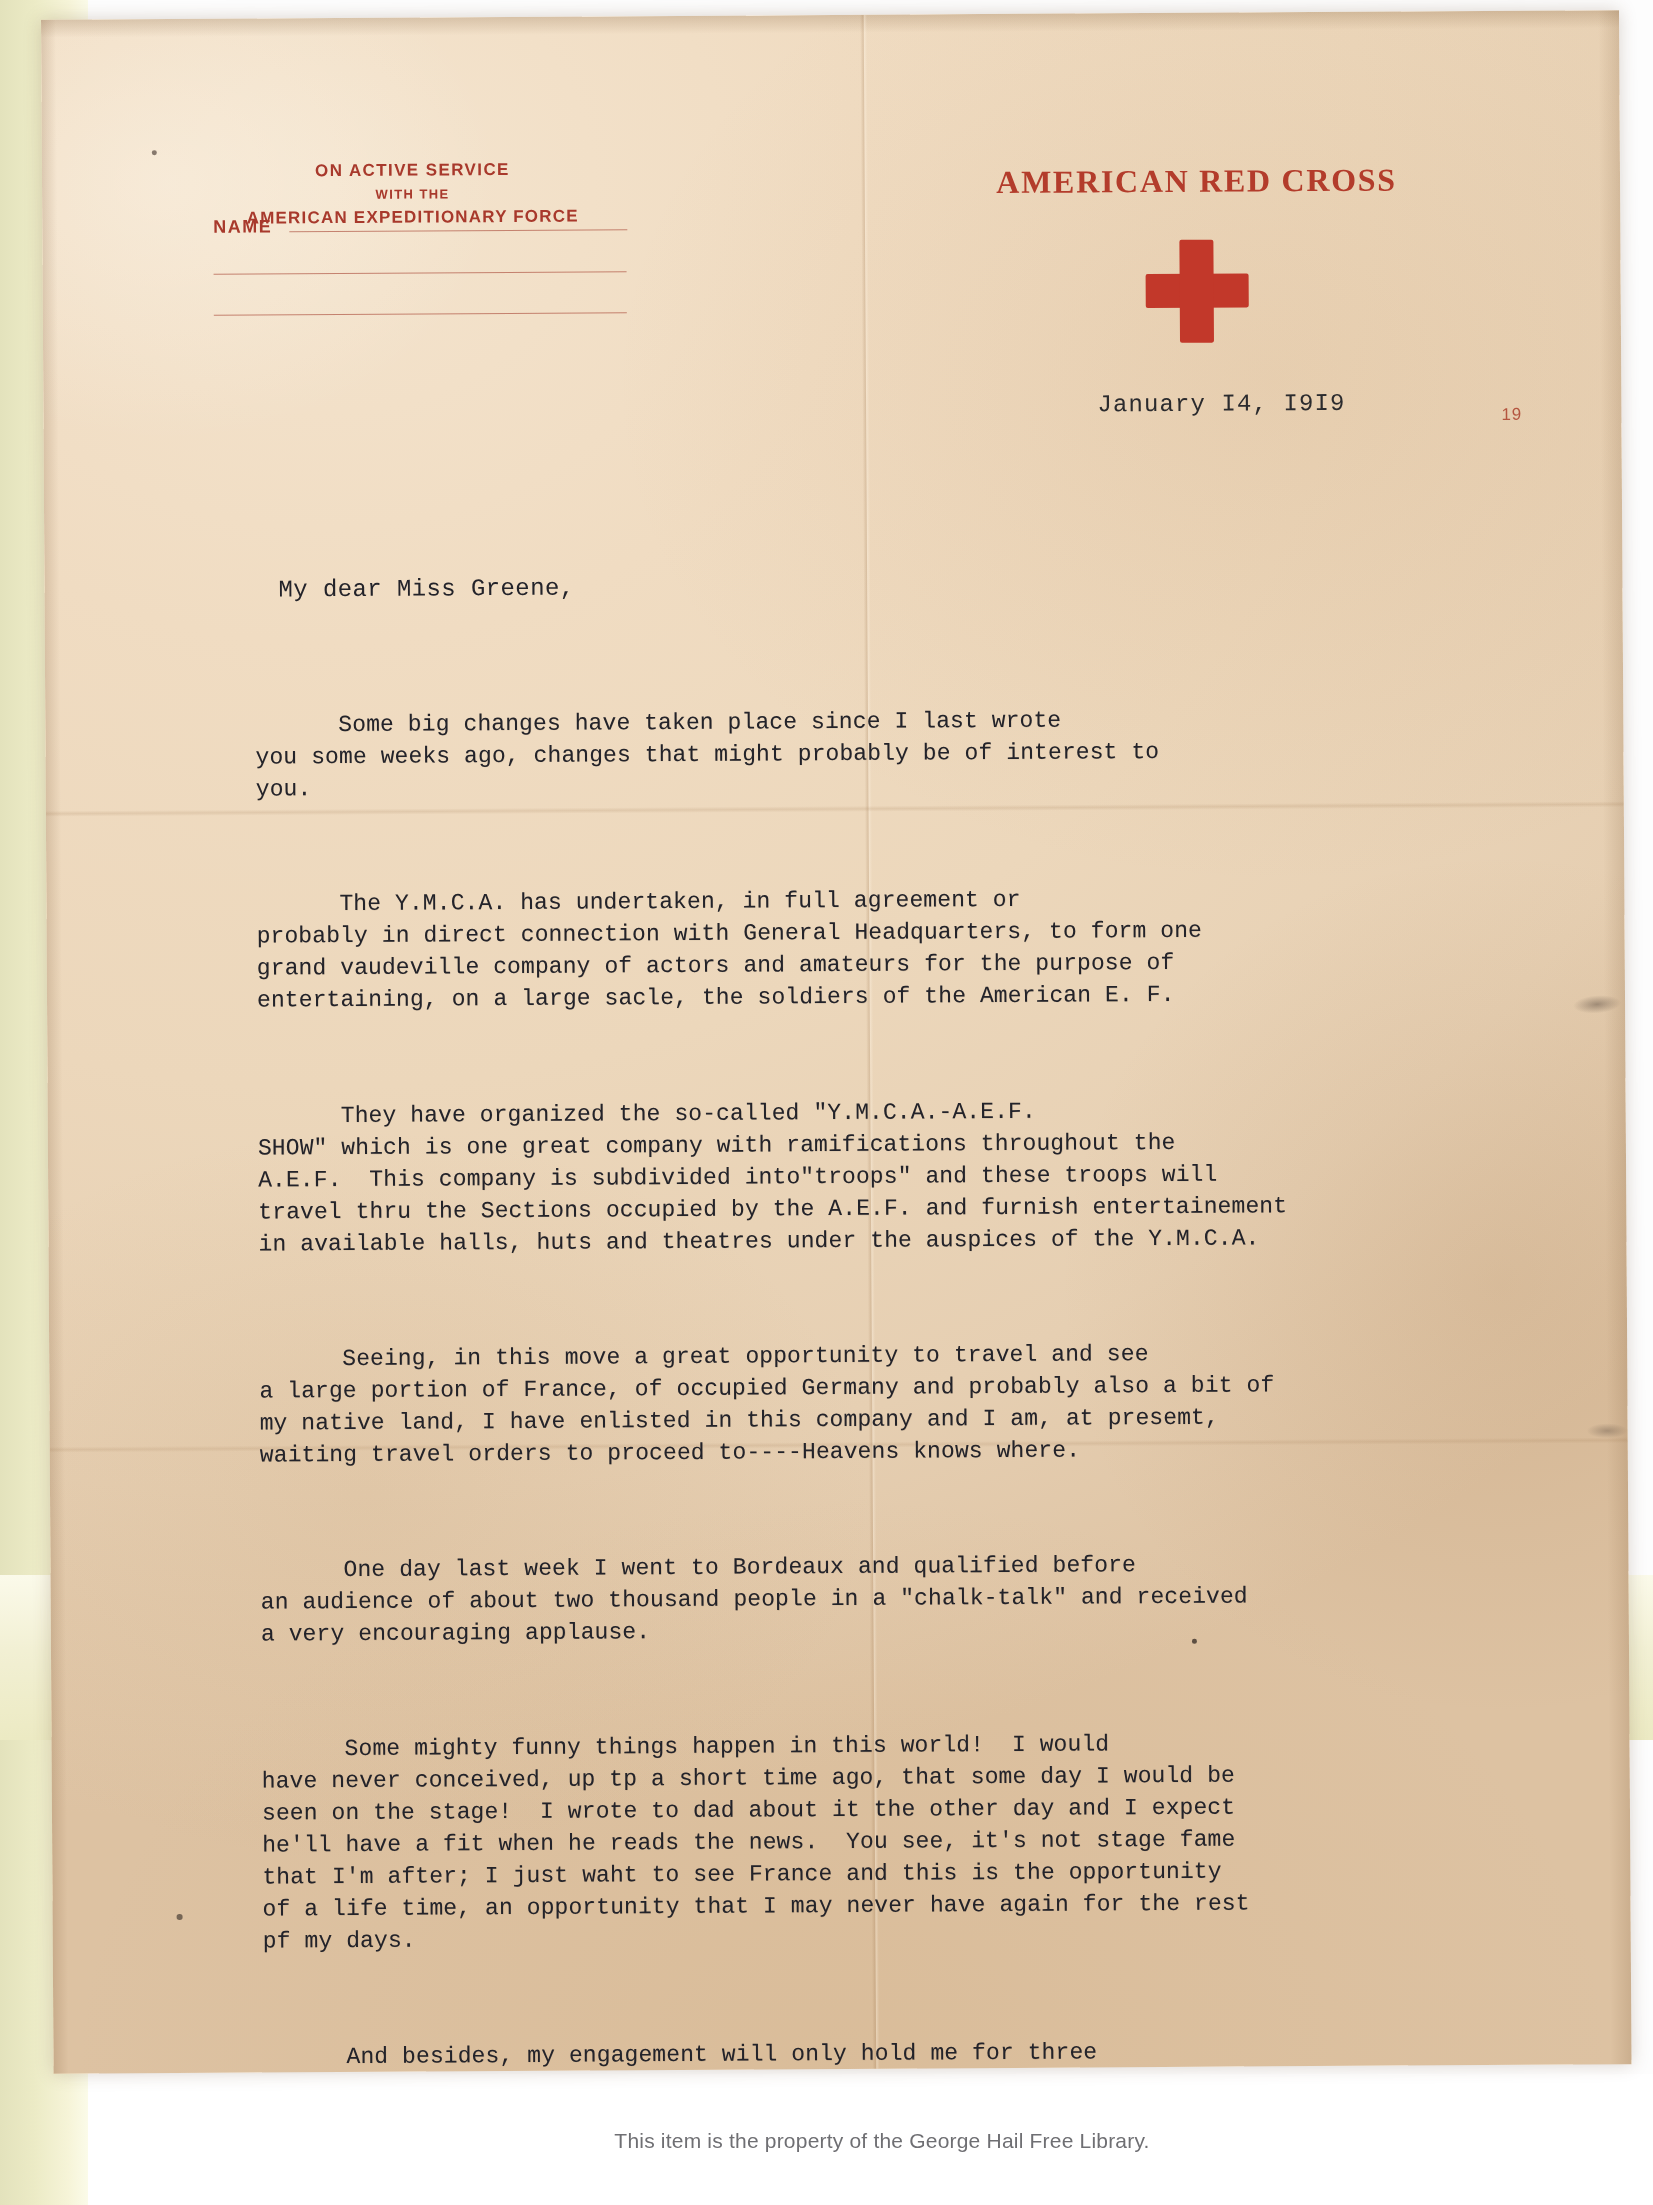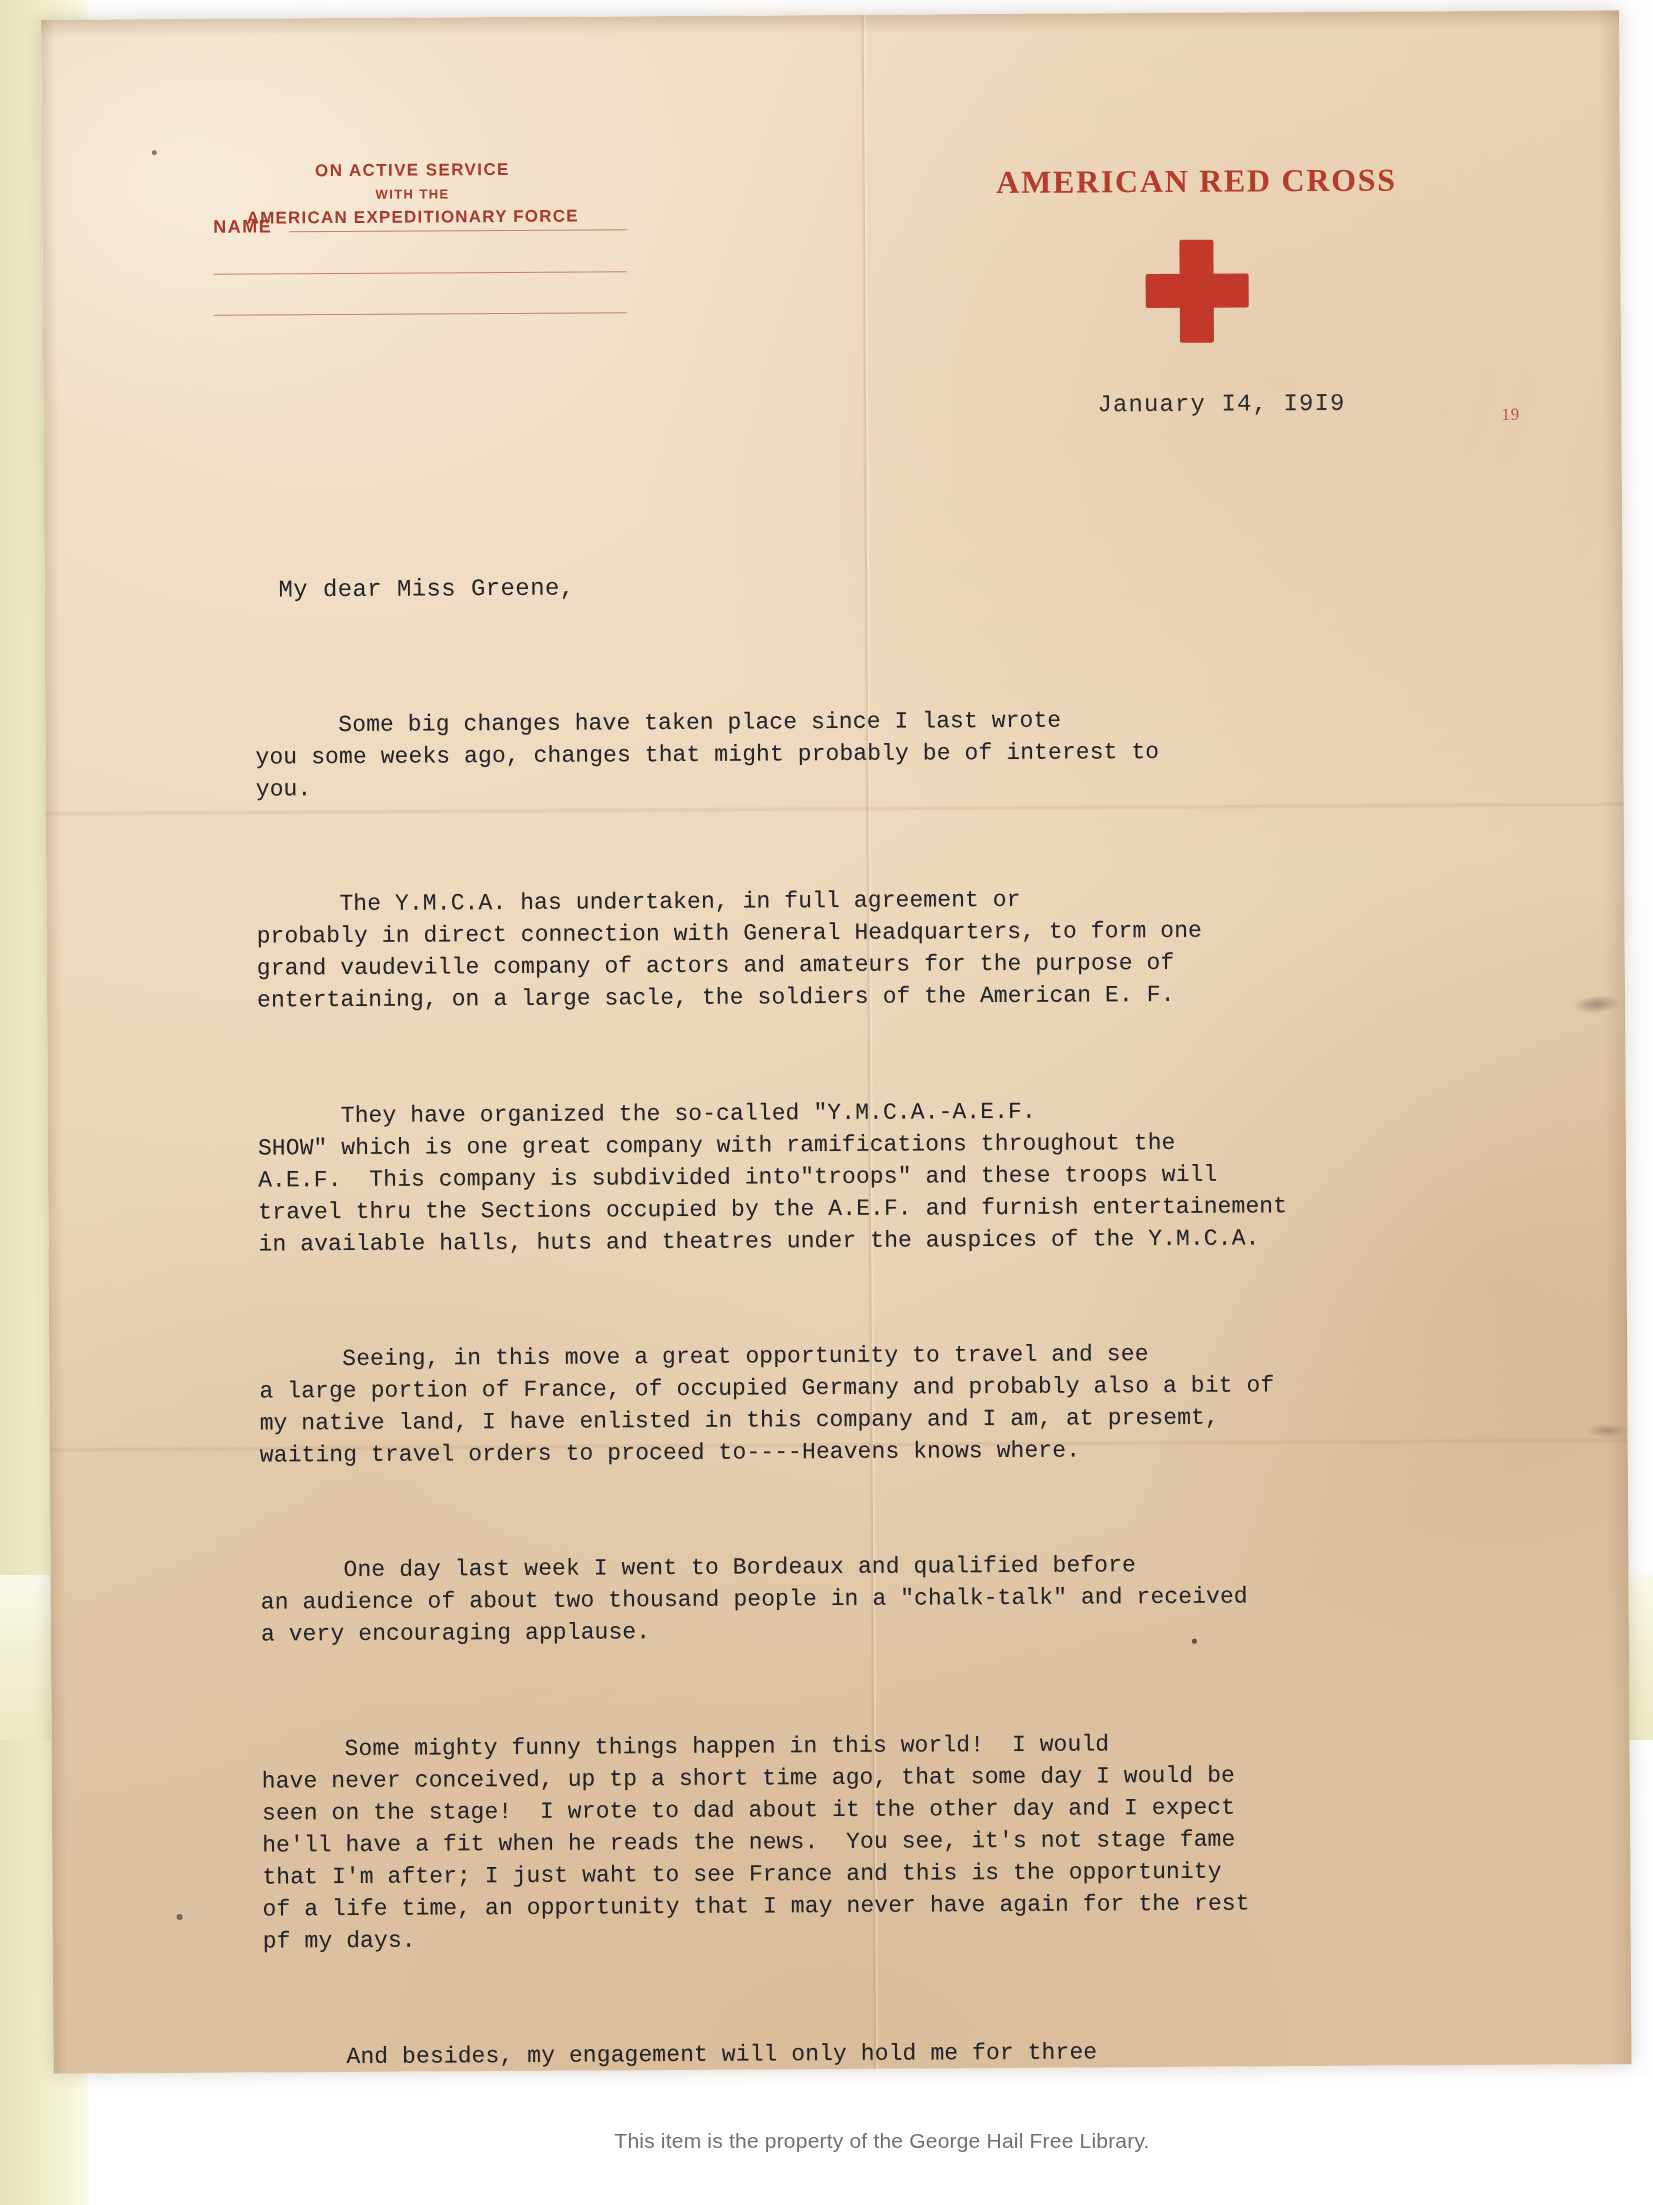--- a/index.html
+++ b/index.html
@@ -200,21 +200,21 @@
     top: 378px;
     font-family: "Liberation Mono", monospace;
     font-size: 24px;
     letter-spacing: 1.1px;
     color: #2b2b2e;
   }
   .year-stub {
     position: absolute;
     left: 1458px;
     top: 394px;
-    font-family: Liberation Serif, serif;
+    font-family: Liberation Sans, sans-serif;
     font-size: 17px;
     color: #b4553f;
     letter-spacing: 0.7px;
   }
 
   
   .salutation {
     position: absolute;
     left: 234px;
     top: 558px;

